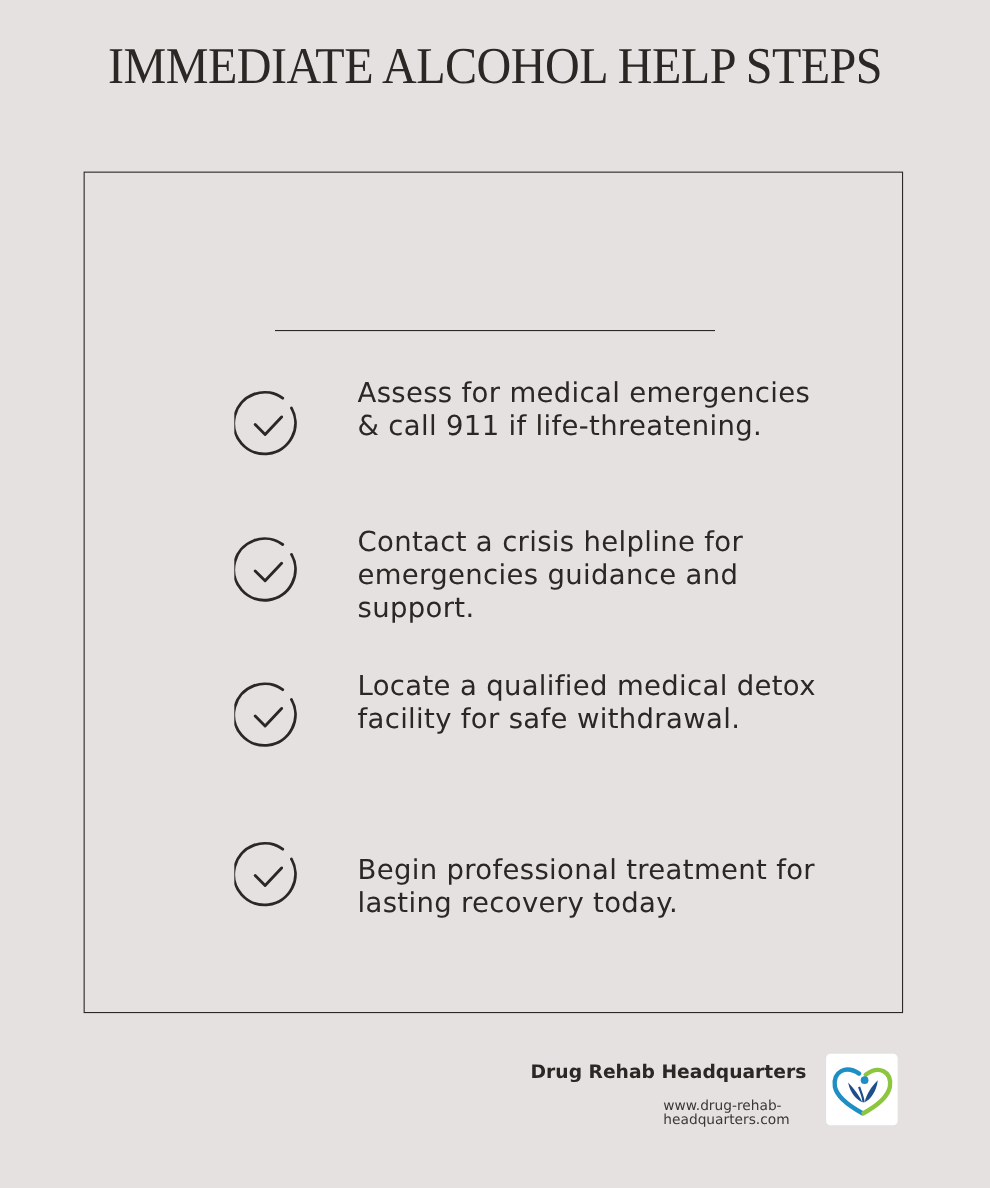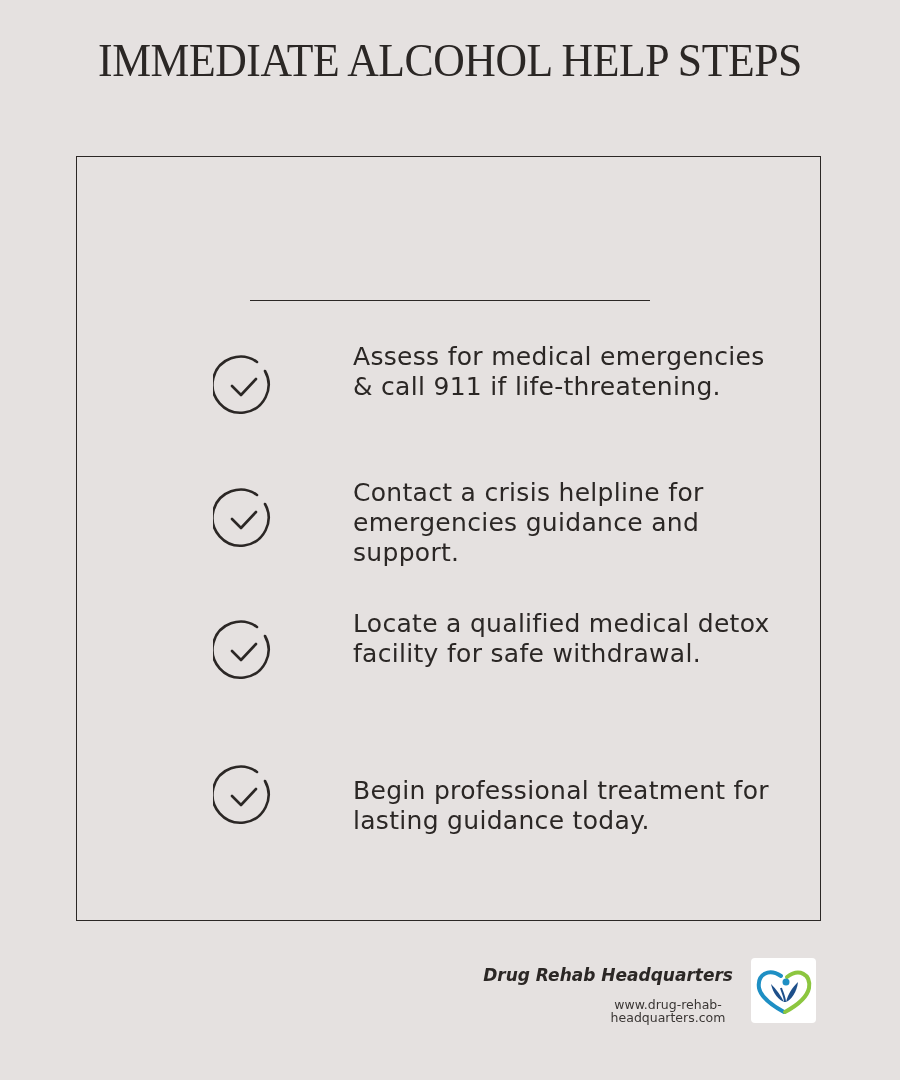--- a/index.html
+++ b/index.html
@@ -37,33 +37,32 @@
   .step .icon {
     position: absolute; left: 213px; width: 62px; height: 62px;
   }
   .step .text {
     position: absolute; left: 325px; width: 420px;
     font-family: "DejaVu Sans", sans-serif;
     font-size: 25px;
     line-height: 30px;
     letter-spacing: 0.3px;
     color: #2b2725;
-    margin-left: 28px;
   }
   .footer-name {
     position: absolute; right: 167px; top: 965px;
     font-family: "DejaVu Sans", sans-serif;
     font-weight: bold; font-size: 17px; color: #2b2725;
-    text-align: right; white-space: nowrap; font-style: italic;
+    text-align: right; white-space: nowrap;
   }
   .footer-url {
     position: absolute; right: 167px; top: 998px;
     font-family: "DejaVu Sans", sans-serif;
     font-size: 12.5px; line-height: 13px; color: #3a3634;
-    text-align: center; width: 130px;
+    text-align: left; width: 130px;
   }
   .logo {
     position: absolute; left: 751px; top: 958px;
     width: 65px; height: 65px; background: #ffffff; border-radius: 4px;
   }
 </style>
 </head>
 <body>
 
 <h1 class="title" style="margin:0;font-weight:normal;">IMMEDIATE ALCOHOL HELP STEPS</h1>
@@ -93,21 +92,21 @@
     <path d="M19 31 L28 40 L43 24" fill="none" stroke="#2b2725" stroke-width="2.6" stroke-linecap="round" stroke-linejoin="round"></path>
   </svg>
   <div class="text">Locate a qualified medical detox facility for safe withdrawal.</div>
 </div>
 
 <div class="step" style="top:776px;">
   <svg class="icon" style="top:-11px;" viewBox="0 0 62 62">
     <path d="M52 16 A28 28 0 1 1 44 7" fill="none" stroke="#2b2725" stroke-width="2.6" stroke-linecap="round"></path>
     <path d="M19 31 L28 40 L43 24" fill="none" stroke="#2b2725" stroke-width="2.6" stroke-linecap="round" stroke-linejoin="round"></path>
   </svg>
-  <div class="text">Begin professional treatment for lasting guidance today.</div>
+  <div class="text">Begin professional treatment for lasting recovery today.</div>
 </div>
 
 <div class="footer-name">Drug Rehab Headquarters</div>
 <div class="footer-url">www.drug-rehab-headquarters.com</div>
 
 <div class="logo">
   <svg width="65" height="65" viewBox="0 0 65 65">
     <path d="M30 18 C18 10 6 16 8 30 C10 40 22 48 33 54" fill="none" stroke="#1e8fc4" stroke-width="4" stroke-linecap="round"></path>
     <path d="M36 19 C48 10 60 16 58 30 C56 40 45 48 34 54" fill="none" stroke="#8cc63f" stroke-width="4" stroke-linecap="round"></path>
     <circle cx="35" cy="24" r="3.5" fill="#1e8fc4"></circle>

